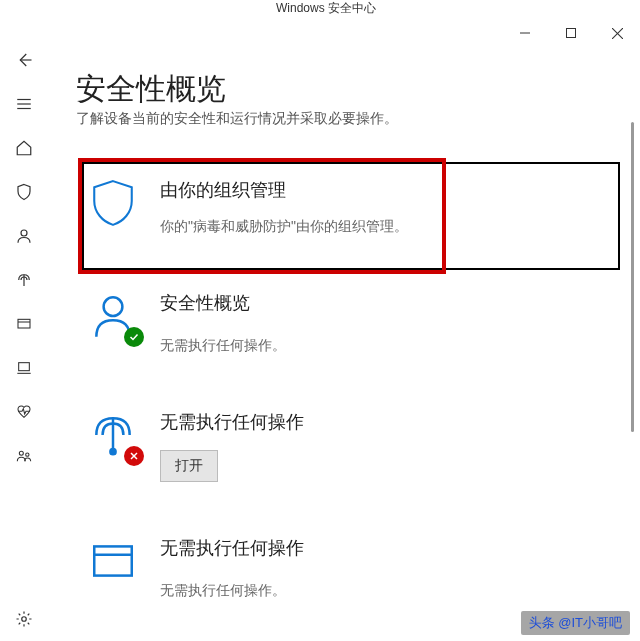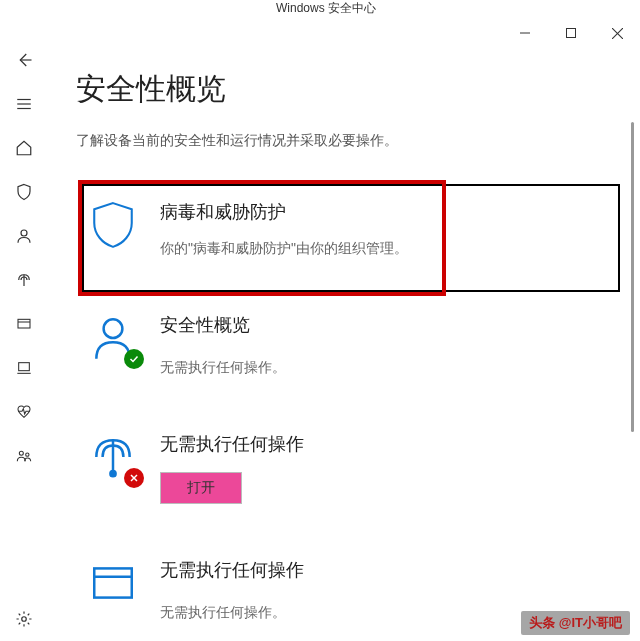--- a/index.html
+++ b/index.html
@@ -61,21 +61,20 @@
     }
     .page-title {
       font-size: 30px;
       font-weight: 400;
       color: #222;
       margin-top: 17px;
     }
     .page-sub {
       font-size: 14px;
       color: #555;
-      margin-top: 22px;
       margin-bottom: 34px;
     }
     .card-wrap { position: relative; margin-bottom: 26px; }
     .card {
       display: flex;
       align-items: flex-start;
       gap: 20px;
       padding: 12px 10px;
     }
     .card-icon {
@@ -84,23 +83,23 @@
       margin-top: 2px;
       display:flex; align-items:center; justify-content:center;
       position:relative;
     }
     .card-body { padding-top: 4px; }
     .card-title { font-size: 18px; color: #222; font-weight: 400; }
     .card-desc { font-size: 14px; color: #666; margin-top: 14px; line-height: 1.5; }
     .card-desc.tight { margin-top: 20px; }
     .open-btn {
       margin-top: 16px;
-      padding: 6px 26px;
+      padding: 6px 14px;
       border: 1px solid #bbb;
-      background: #ec4899;
+      background: #e5e5e5;
       font-size: 14px;
       font-family: inherit;
       color: #333;
     }
     
     .outer-border {
       position: absolute;
       border: 2px solid #000;
       left: 6px; top: 0; width: 538px; height: 108px;
       pointer-events: none;
@@ -126,25 +125,24 @@
       display:flex; align-items:center; justify-content:center;
     }
     .badge.ok { background:#0a8a0a; }
     .badge.err { background:#d20a0a; }
     .badge svg { width:12px; height:12px; stroke:#fff; }
     
     .watermark {
       position: absolute;
       right: 10px; bottom: 6px;
       font-size: 13px;
-      color: #b91c1c;
+      color: #1d4ed8;
       background: rgba(0,0,0,0.35);
       padding: 3px 8px;
       border-radius: 2px;
-      font-weight: bold;
     }
   </style>
 </head>
 <body>
 
 <div class="titlebar">
   <span>Windows 安全中心</span>
   <div class="titlebar-controls">
     <div class="win-btn">
       <svg viewBox="0 0 10 10">
@@ -246,21 +244,21 @@
     <div class="card-wrap">
       <div class="outer-border"></div>
       <div class="red-border"></div>
       <div class="card">
         <div class="card-icon">
           <svg viewBox="0 0 48 48" width="50" height="50" fill="none" stroke="#1078d4" stroke-width="2">
               <path d="M24 3 L42 9 V22 C42 33 34 42 24 45 C14 42 6 33 6 22 V9 Z"></path>
             </svg>
         </div>
         <div class="card-body">
-          <div class="card-title">病毒和威胁防护</div>
+          <div class="card-title">由你的组织管理</div>
           <div class="card-desc">你的"病毒和威胁防护"由你的组织管理。</div>
         </div>
       </div>
     </div>
 
     <div class="card-wrap">
       <div class="card">
         <div class="card-icon">
           <svg viewBox="0 0 48 48" width="50" height="50" fill="none" stroke="#1078d4" stroke-width="2.4">
               <circle cx="24" cy="15" r="9"></circle>

